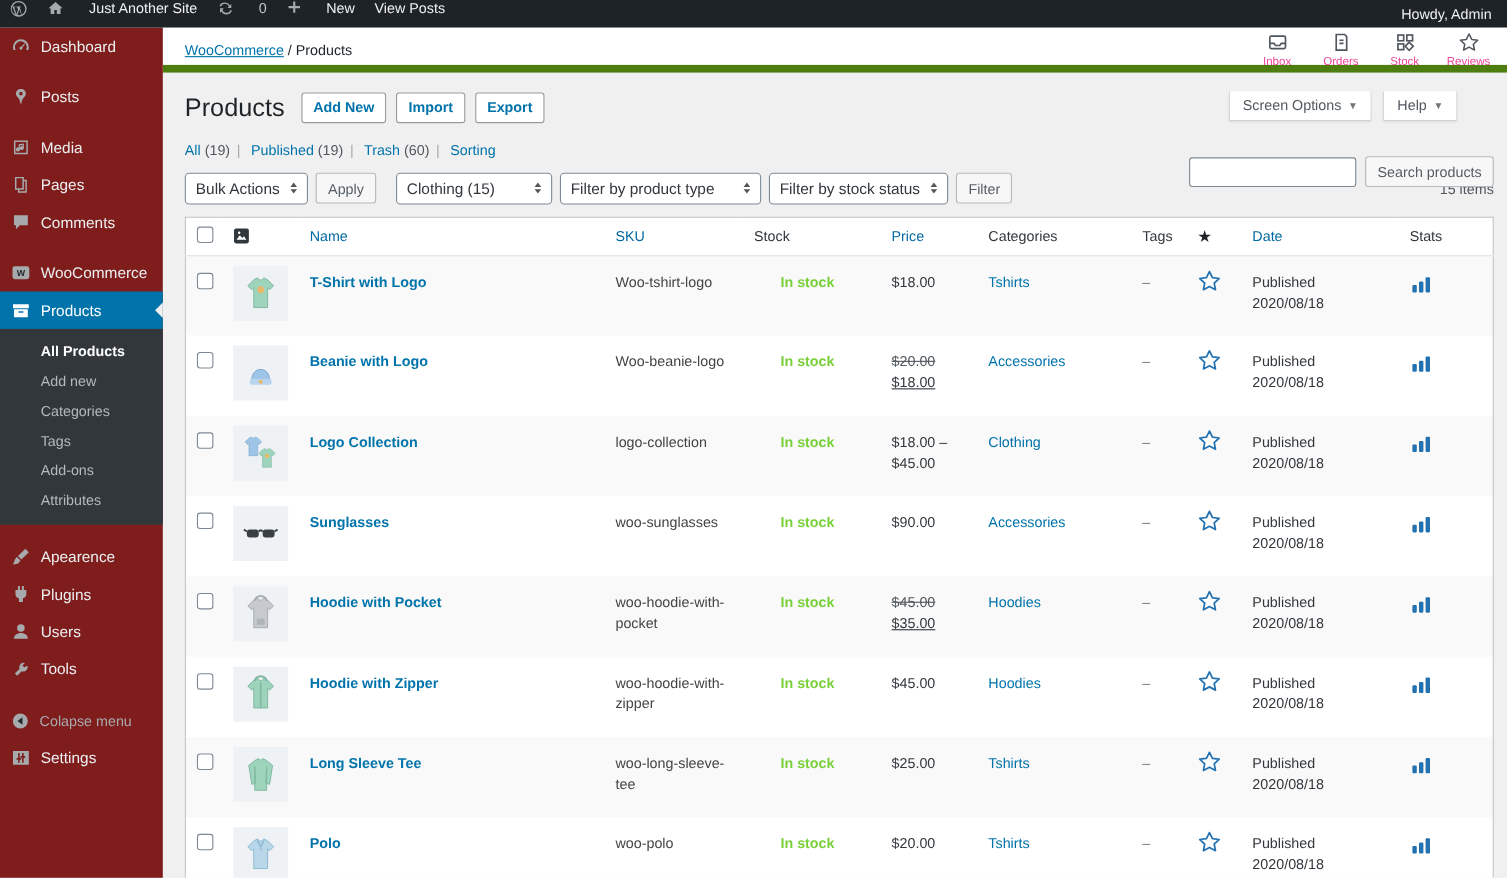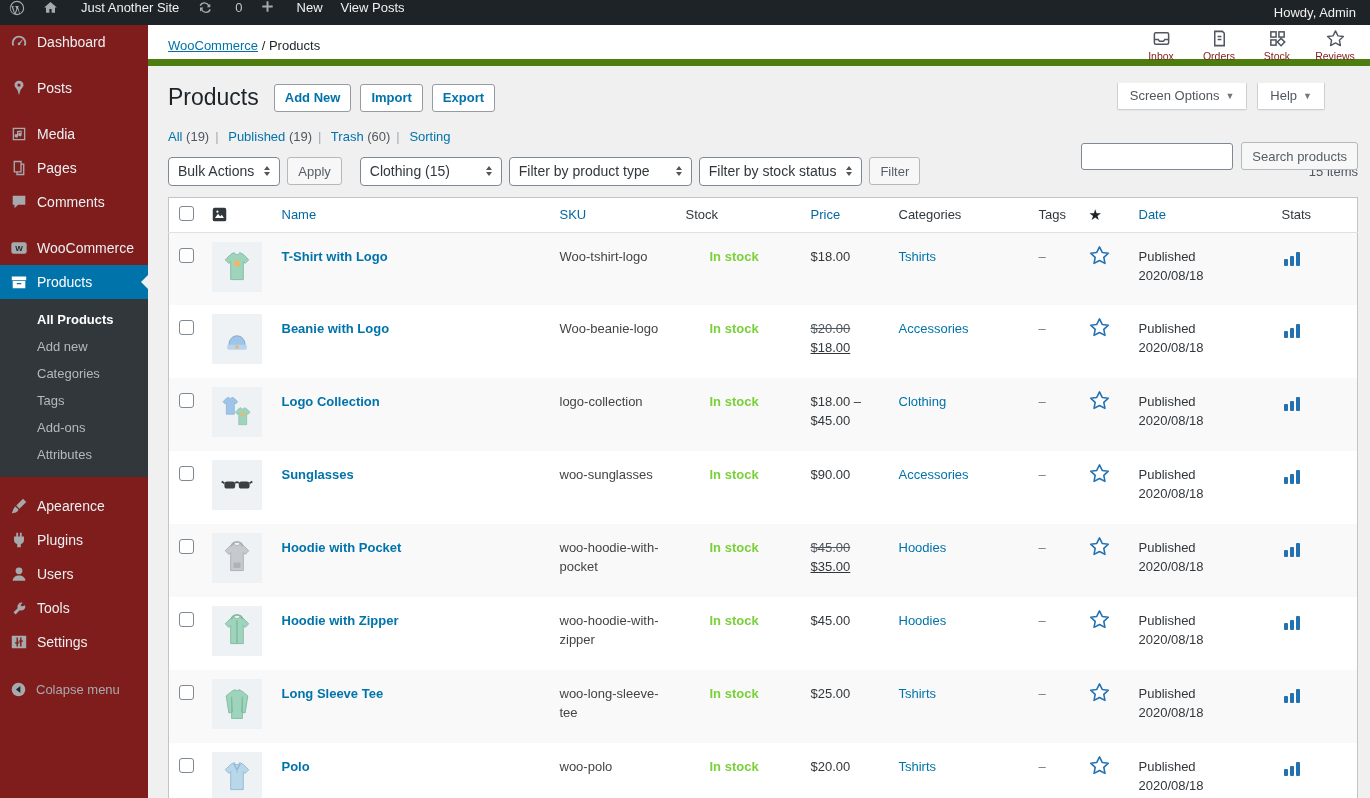--- a/index.html
+++ b/index.html
@@ -31,21 +31,21 @@
   .collapse-item .mi { width:17px; height:17px; }
 
   
   .content { position:absolute; top:25px; left:148px; right:0; bottom:0; background:#f0f0f1; overflow:hidden; }
   .topstrip { height:41px; background:#fff; border-bottom:7px solid #4d7c0f;
     display:flex; align-items:center; justify-content:space-between; padding:6px 6px 0 20px; }
   .breadcrumb { font-size:13px; color:#1d2327; }
   .breadcrumb a { color:#0073aa; text-decoration:underline; cursor:pointer; }
   .activity { display:flex; }
   .activity-tab { width:58px; display:flex; flex-direction:column; align-items:center; gap:2px;
-    color:#7f1d1d; cursor:pointer; padding:2px 0; }
+    color:#ec4899; cursor:pointer; padding:2px 0; }
   .activity-tab .at-ic { width:19px; height:19px; display:flex; }
   .activity-tab .at-label { font-size:10.5px; }
 
   .page-body { position:relative; padding:0 12px 0 20px; }
   .screen-tabs { position:absolute; top:0; right:45px; display:flex; gap:10px; }
   .screen-tab { background:#fff; border:1px solid #ccd0d4; border-top:none; border-radius:0 0 2px 2px;
     padding:5px 12px 6px; font-size:13px; color:#50575e; display:flex; align-items:center; gap:6px; cursor:pointer;
     box-shadow:0 1px 1px rgba(0,0,0,.04); }
   .caret { font-size:9px; color:#72777c; }
 
@@ -241,36 +241,36 @@
     <span>Users</span>
   </div>
   <div class="menu-item">
     <span class="mi">
         <svg viewBox="0 0 20 20" fill="currentColor">
           <path d="M16.8 6.9a4.6 4.6 0 0 1-6 5.6l-4.6 4.6-2.3-2.3 4.6-4.6a4.6 4.6 0 0 1 5.6-6L11.6 6.7l1.7 1.7 3.5-1.5z"></path>
         </svg>
       </span>
     <span>Tools</span>
   </div>
-  <div class="menu-item">
-    <span class="mi">
-        <svg viewBox="0 0 20 20" fill="currentColor">
-          <path d="M2 3h16v14H2V3zm5.2 2v5.2H5.6v1.6h1.6V15h1.6v-3.2h1.6v-1.6H8.8V5H7.2zm4 10h1.6V9.8h1.6V8.2h-1.6V5h-1.6v3.2H9.6v1.6h1.6V15z" fill-rule="evenodd"></path>
-        </svg>
-      </span>
-    <span>Settings</span>
-  </div>
   <div class="menu-item collapse-item">
     <span class="mi">
         <svg viewBox="0 0 20 20">
           <circle cx="10" cy="10" r="8" fill="currentColor"></circle>
           <path d="M12.2 6 7 10l5.2 4V6z" fill="#23282d"></path>
         </svg>
       </span>
     <span>Colapse menu</span>
+  </div>
+  <div class="menu-item">
+    <span class="mi">
+        <svg viewBox="0 0 20 20" fill="currentColor">
+          <path d="M2 3h16v14H2V3zm5.2 2v5.2H5.6v1.6h1.6V15h1.6v-3.2h1.6v-1.6H8.8V5H7.2zm4 10h1.6V9.8h1.6V8.2h-1.6V5h-1.6v3.2H9.6v1.6h1.6V15z" fill-rule="evenodd"></path>
+        </svg>
+      </span>
+    <span>Settings</span>
   </div>
 </div>
 
 <div class="content">
 
   <div class="topstrip">
     <div class="breadcrumb">
       <a>WooCommerce</a><span> / </span><span>Products</span>
     </div>
     <div class="activity">

